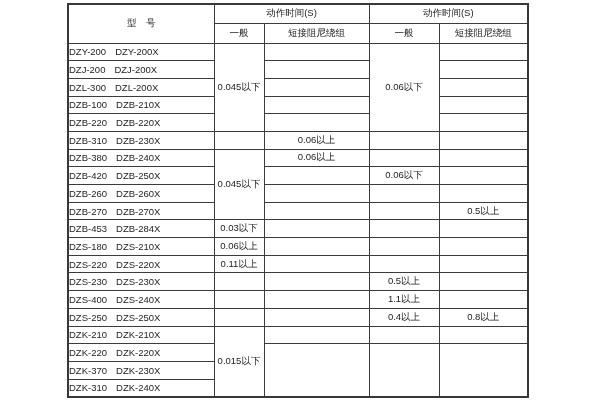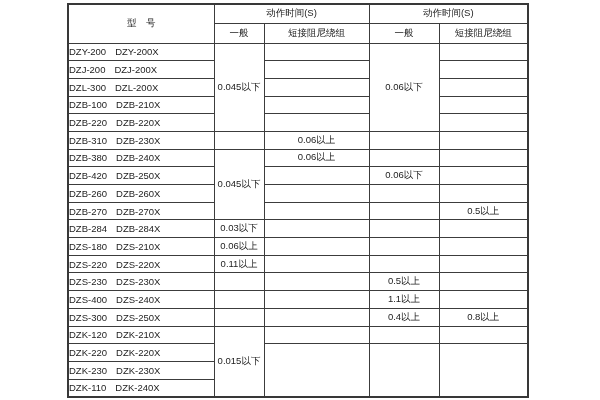--- a/index.html
+++ b/index.html
@@ -164,21 +164,21 @@
               <span>DZB-270X</span>
             </div>
           </td>
       <td></td>
       <td></td>
       <td>0.5以上</td>
     </tr>
     <tr class="dr">
       <td>
             <div class="mp">
-              <span>DZB-284</span>
+              <span>DZB-453</span>
               <span>DZB-284X</span>
             </div>
           </td>
       <td>0.03以下</td>
       <td></td>
       <td></td>
       <td></td>
     </tr>
     <tr class="dr">
       <td>
@@ -224,33 +224,33 @@
             </div>
           </td>
       <td></td>
       <td></td>
       <td>1.1以上</td>
       <td></td>
     </tr>
     <tr class="dr">
       <td>
             <div class="mp">
-              <span>DZS-300</span>
+              <span>DZS-250</span>
               <span>DZS-250X</span>
             </div>
           </td>
       <td></td>
       <td></td>
       <td>0.4以上</td>
       <td>0.8以上</td>
     </tr>
     <tr class="dr">
       <td>
             <div class="mp">
-              <span>DZK-120</span>
+              <span>DZK-210</span>
               <span>DZK-210X</span>
             </div>
           </td>
       <td rowspan="4">0.015以下</td>
       <td></td>
       <td></td>
       <td></td>
     </tr>
     <tr class="dr">
       <td>
@@ -259,28 +259,28 @@
               <span>DZK-220X</span>
             </div>
           </td>
       <td rowspan="3"></td>
       <td rowspan="3"></td>
       <td rowspan="3"></td>
     </tr>
     <tr class="dr">
       <td>
             <div class="mp">
-              <span>DZK-230</span>
+              <span>DZK-370</span>
               <span>DZK-230X</span>
             </div>
           </td>
     </tr>
     <tr class="dr">
       <td>
             <div class="mp">
-              <span>DZK-110</span>
+              <span>DZK-310</span>
               <span>DZK-240X</span>
             </div>
           </td>
     </tr>
   </tbody>
     </table>
 </div>
 
 </body></html>

